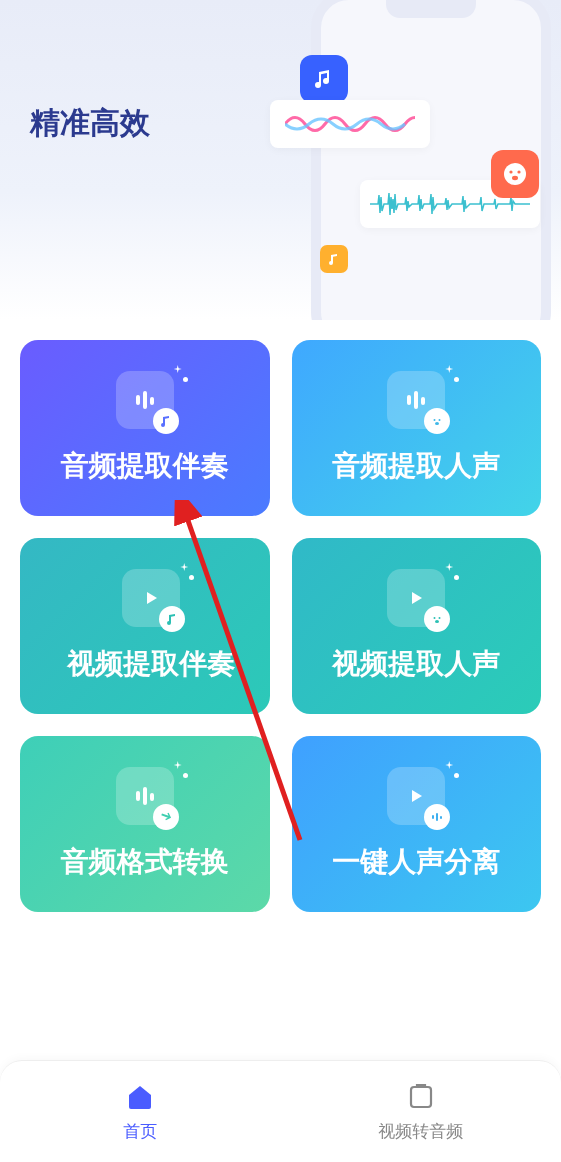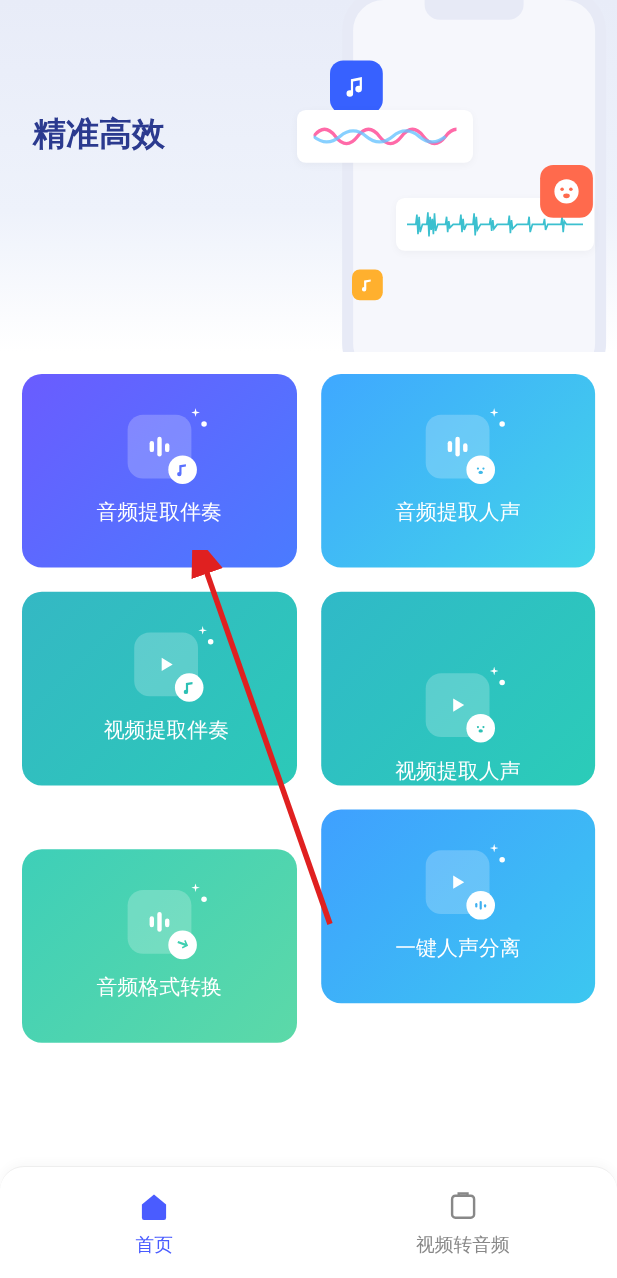--- a/index.html
+++ b/index.html
@@ -105,21 +105,21 @@
   height: 176px;
   border-radius: 18px;
   display: flex;
   flex-direction: column;
   align-items: center;
   justify-content: center;
   color: #fff;
   position: relative;
   gap: 18px;
 }
-.card-label { font-size: 19px; font-weight: 400; }
+.card-label { font-size: 28px; font-weight: 700; }
 .card-icon-wrap {
   width: 58px; height: 58px;
   background: rgba(255,255,255,0.22);
   border-radius: 14px;
   position: relative;
   display: flex; align-items: center; justify-content: center;
 }
 .card-icon-wrap::before, .card-icon-wrap::after {
   content: "";
   position: absolute;
@@ -142,22 +142,22 @@
   width: 26px; height: 26px;
   background: #fff;
   border-radius: 50%;
   display: flex; align-items: center; justify-content: center;
 }
 
 
 .c1 { background: linear-gradient(135deg, #6a5cff 0%, #4a7bff 100%); }
 .c2 { background: linear-gradient(135deg, #3fa8ff 0%, #42d4e8 100%); align-items: center; }
 .c3 { background: linear-gradient(135deg, #34b8c4 0%, #2cc9b8 100%); padding-left: 13px; }
-.c4 { background: linear-gradient(135deg, #30b9c8 0%, #2bccb8 100%); justify-content: flex-end; }
-.c5 { background: linear-gradient(135deg, #3ecfb8 0%, #5cd9a8 100%); margin-top: 36px; }
+.c4 { background: linear-gradient(135deg, #30b9c8 0%, #2bccb8 100%); }
+.c5 { background: linear-gradient(135deg, #3ecfb8 0%, #5cd9a8 100%); }
 .c6 { background: linear-gradient(135deg, #3fa0ff 0%, #3cc7f0 100%); }
 
 
 .arrow-annot {
   position: absolute;
   left: 170px;
   top: 500px;
   pointer-events: none;
   z-index: 20;
 }

